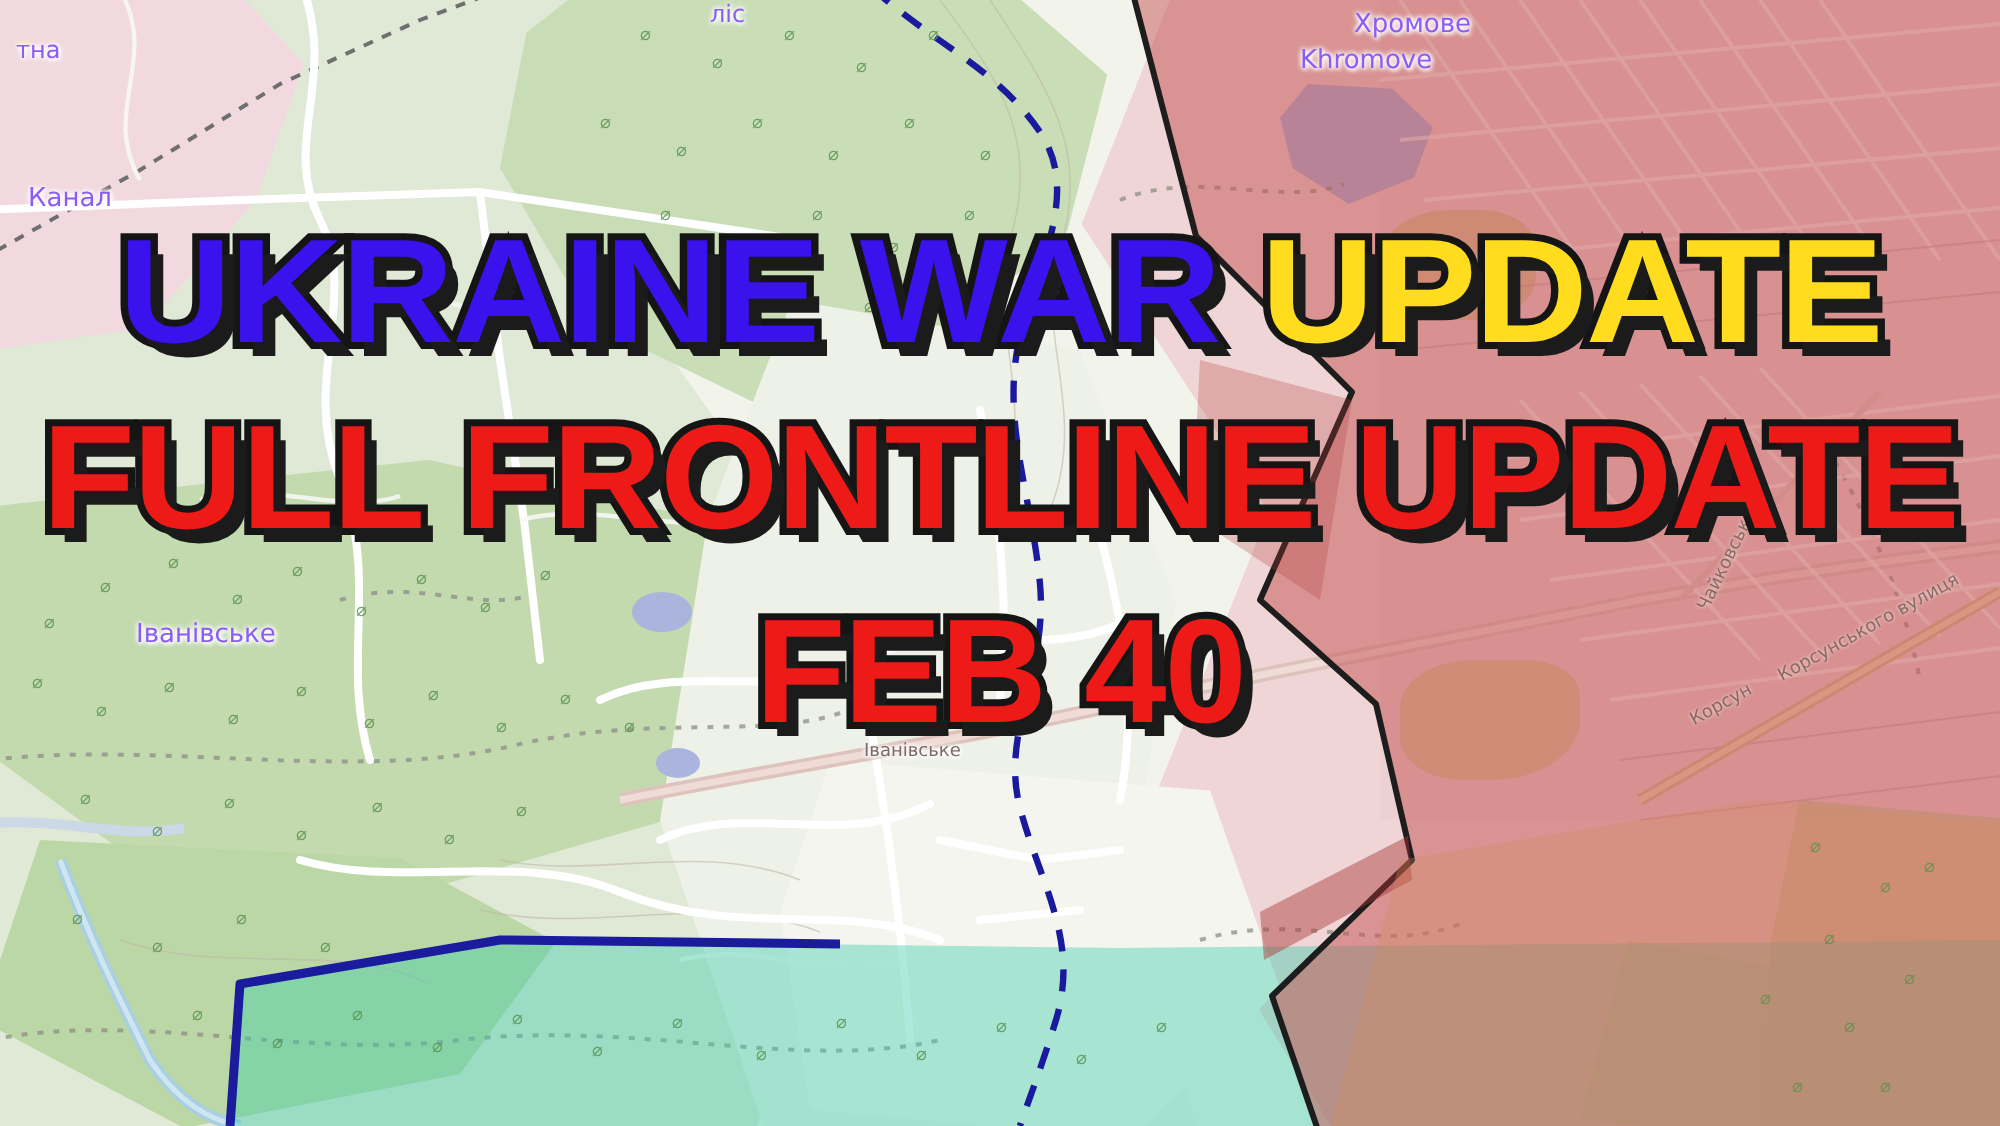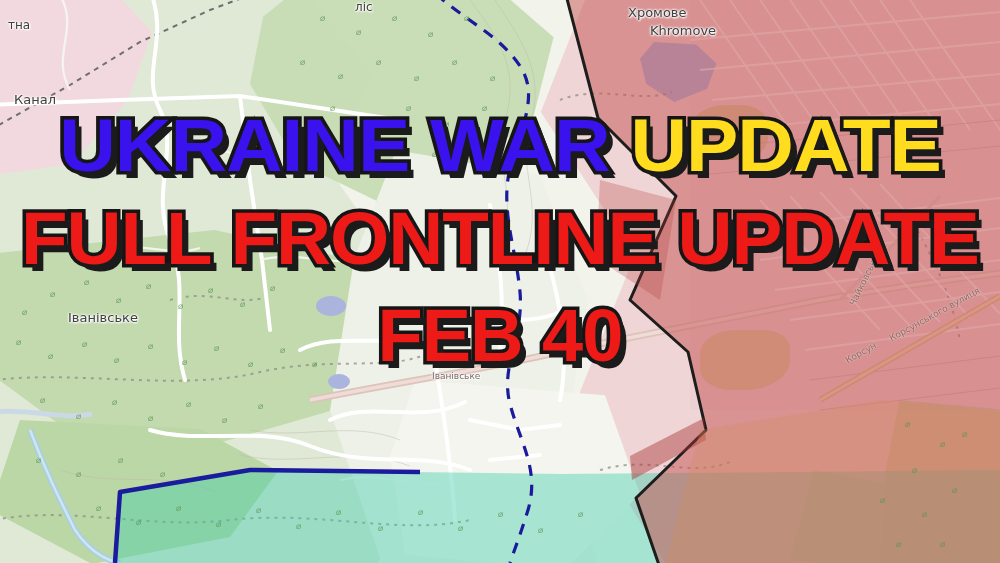--- a/index.html
+++ b/index.html
@@ -96,21 +96,21 @@
   svg.overlay{ position:absolute; inset:0; width:1000px; height:563px; }
 
   
   .tree{
     position:absolute; color:#5a9451; font-size:9px; opacity:.85;
     font-family:"DejaVu Sans", sans-serif; line-height:1; user-select:none;
   }
 
   
   .mlabel{
-    position:absolute; color:#404040; white-space:nowrap;
+    position:absolute; color:#8b5cf6; white-space:nowrap;
     font-family:"DejaVu Sans", sans-serif;
     text-shadow:0 0 3px #fff,0 0 3px #fff,0 0 2px #fff,1px 1px 2px #fff;
   }
   .mlabel.big{ font-size:13px; }
   .mlabel.mid{ font-size:12px; }
   .mlabel.sm{ font-size:9px; color:#7a6a6a; }
   .mlabel.rot{ text-shadow:0 0 2px rgba(255,255,255,.8); color:#8a6a62; font-size:9px; }
 
   
   .watermark{
@@ -376,21 +376,21 @@
     <span class="tree" style="left:880px; top:496px;">⌀</span>
     <span class="tree" style="left:896px; top:540px;">⌀</span>
     <span class="tree" style="left:940px; top:540px;">⌀</span>
   </div>
 
   <div>
     <div class="mlabel mid" style="left:8px;   top:18px;">тна</div>
     <div class="mlabel big" style="left:14px;  top:92px;">Канал</div>
     <div class="mlabel mid" style="left:355px; top:0px;">ліс</div>
     <div class="mlabel big" style="left:68px;  top:310px;">Іванівське</div>
-    <div class="mlabel big" style="left:628px; top:5px;">Хромове</div>
+    <div class="mlabel big" style="left:677px; top:5px;">Хромове</div>
     <div class="mlabel big" style="left:650px; top:23px;">Khromove</div>
     <div class="mlabel sm" style="left:432px; top:371px;">Іванівське</div>
     <div class="mlabel rot" style="left:852px; top:300px; transform:rotate(-64deg); transform-origin:left center;">Чайковського</div>
     <div class="mlabel rot" style="left:846px; top:356px; transform:rotate(-29deg); transform-origin:left center;">Корсун</div>
     <div class="mlabel rot" style="left:890px; top:334px; transform:rotate(-29deg); transform-origin:left center;">Корсунського вулиця</div>
   </div>
 
 
   <div class="title-wrap">
 

